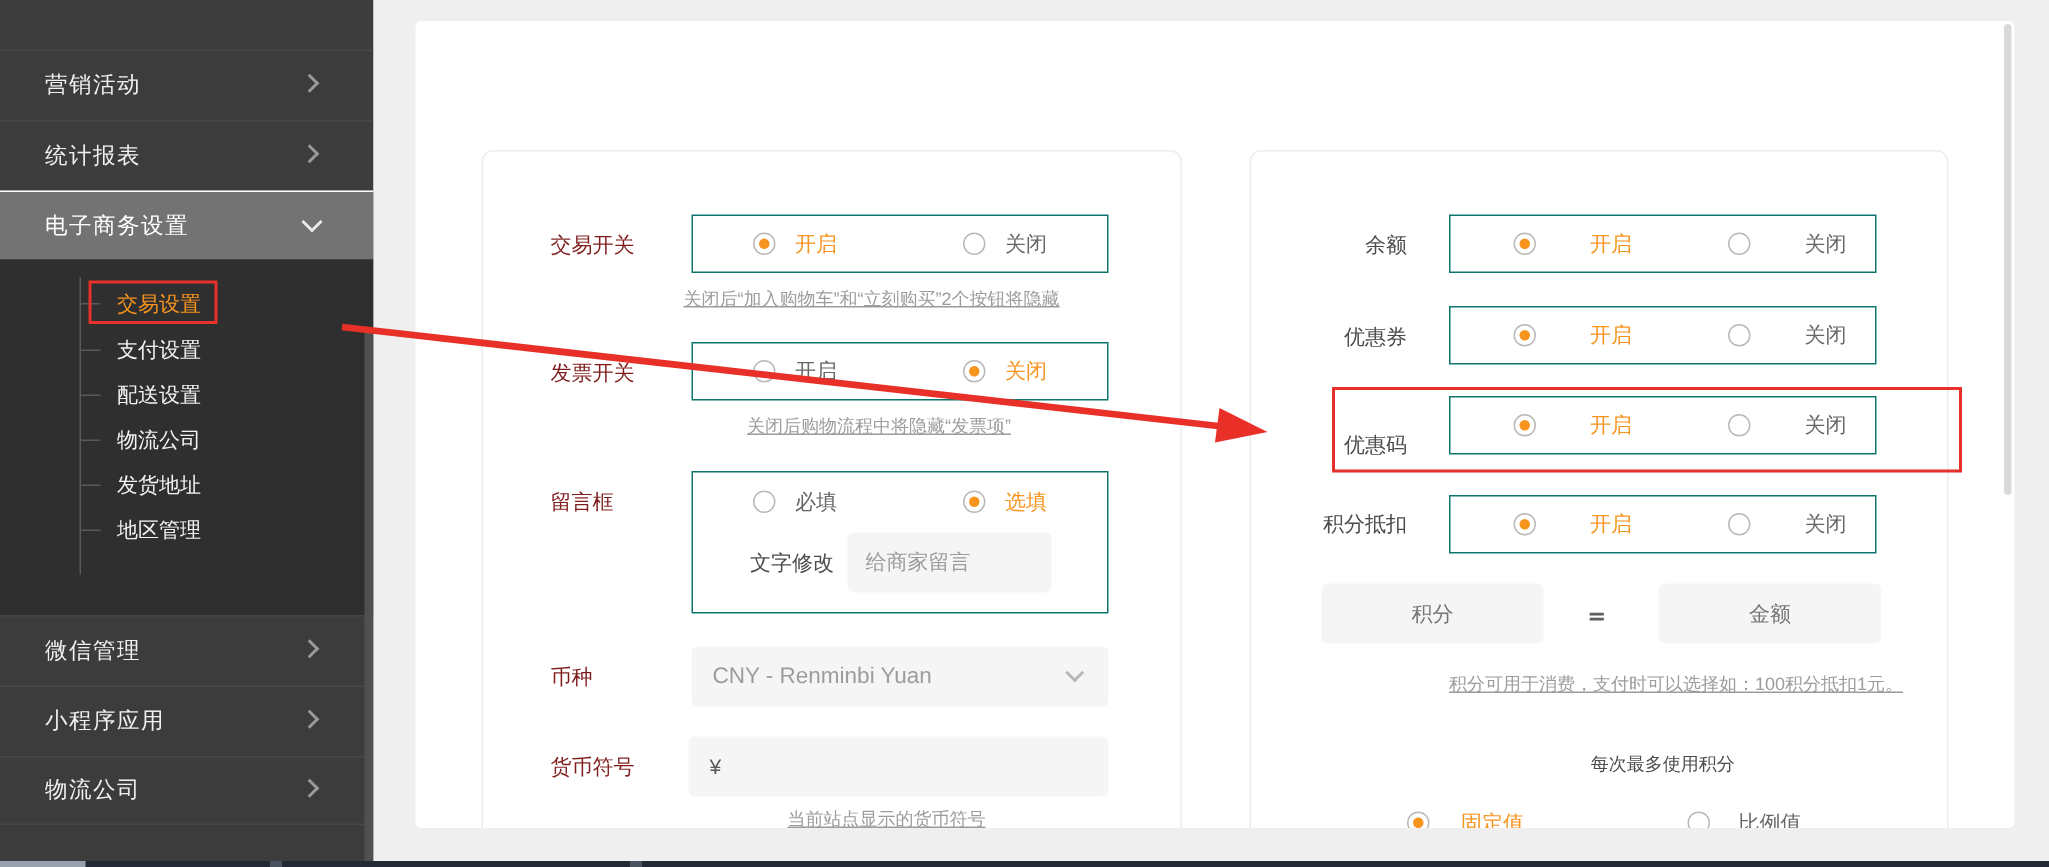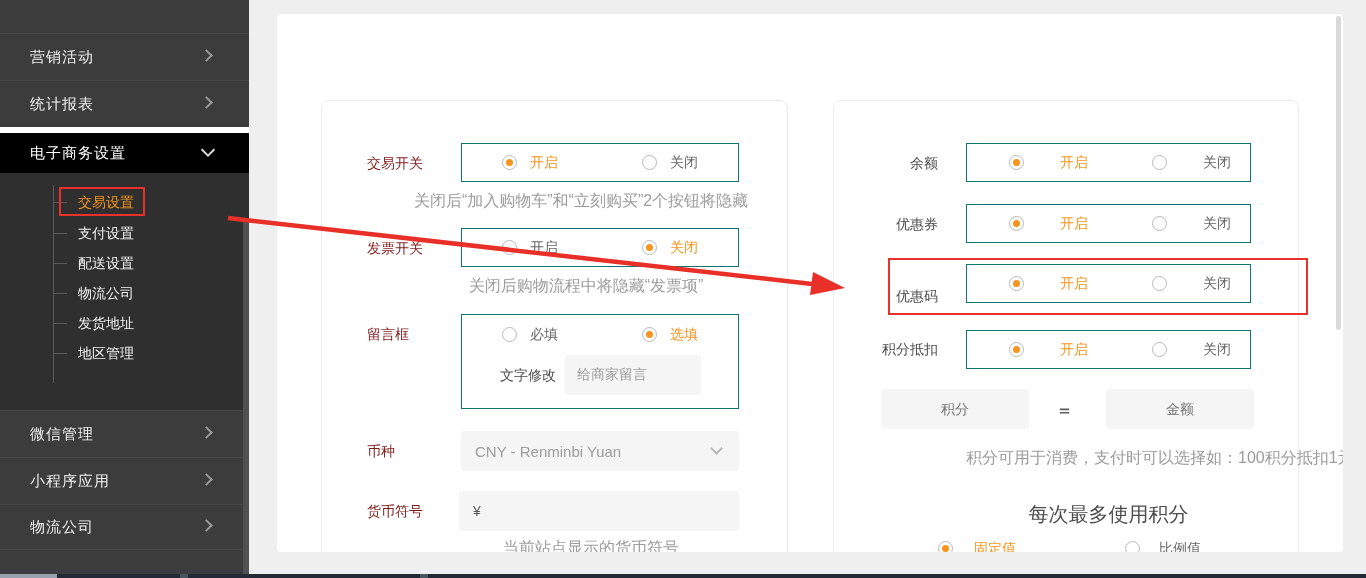--- a/index.html
+++ b/index.html
@@ -6,21 +6,21 @@
   html,body { width:1366px; height:578px; overflow:hidden;
     font-family:"Liberation Sans","DejaVu Sans",sans-serif; background:#efeff0; }
   .stage { position:relative; width:1366px; height:578px; }
 
   
   .sidebar { position:absolute; left:0; top:0; width:249px; height:574px; background:#3c3c3c; }
   .sb-item { position:absolute; left:0; width:249px; height:47px; border-top:1px solid #474747; cursor:pointer; }
   .sb-label { position:absolute; left:30px; top:50%; transform:translateY(-50%); font-size:15px; color:#f0f0f0; letter-spacing:1px; }
   .chev-right { position:absolute; right:38px; top:50%; width:9px; height:9px; margin-top:-6px;
     border-top:2px solid #9a9a9a; border-right:2px solid #9a9a9a; transform:rotate(45deg); }
-  .sb-item.active { background:#000000; border-top:6px solid #ffffff; }
+  .sb-item.active { background:#737373; border-top:1px solid #ffffff; }
   .sb-item.active .sb-label { color:#fff; }
   .chev-down { position:absolute; right:36px; top:50%; width:10px; height:10px; margin-top:-8px;
     border-right:2px solid rgba(255,255,255,.85); border-bottom:2px solid rgba(255,255,255,.85); transform:rotate(45deg); }
   .sb-sub { position:absolute; left:0; top:173px; width:249px; height:237px; background:#2f2f2f; }
   .tree-line { position:absolute; left:53px; top:12px; width:1px; height:198px; background:#5a5a5a; }
   .sb-subitem { position:absolute; left:0; width:220px; height:30px; line-height:30px; cursor:pointer; }
   .sb-subitem .tick { position:absolute; left:53px; top:15px; width:14px; height:1px; background:#5a5a5a; }
   .sb-sublabel { position:absolute; left:78px; font-size:14px; color:#f2f2f2; }
   .sb-subitem.current .sb-sublabel { color:#f7941e; }
   .sb-redbox { position:absolute; left:59px; top:14px; width:86px; height:29px; border:2px solid #e8312b; }
@@ -38,31 +38,31 @@
   .panel-scroll { position:absolute; left:1059px; top:2px; width:5px; height:314px; background:#d9d9d9; border-radius:3px; }
 
   .flabel { position:absolute; font-size:14px; color:#7f1d1d; line-height:20px; }
   .rlabel { position:absolute; left:0; width:104px; text-align:right; font-size:14px; color:#4c4c4c; line-height:20px; }
   .tbox { position:absolute; background:#fff; border:1px solid #0f766e; border-radius:0; }
   .radio { position:absolute; top:50%; margin-top:-8px; width:15px; height:15px; border:1px solid #b9b9b9;
     border-radius:50%; background:#fff; cursor:pointer; }
   .radio.sel::after { content:""; position:absolute; left:3px; top:3px; width:7px; height:7px; border-radius:50%; background:#f7941e; }
   .opt { position:absolute; top:50%; transform:translateY(-50%); font-size:14px; color:#666; cursor:pointer; }
   .opt.on { color:#f7941e; }
-  .note { position:absolute; font-size:16px; color:#9c9c9c; text-align:center; white-space:nowrap; }
+  .note { position:absolute; font-size:12px; color:#9c9c9c; text-align:center; white-space:nowrap;text-decoration:underline; }
   .gray-input { position:absolute; background:#f5f5f6; border:none; border-radius:4px; font-size:14px; color:#9c9c9c;
     font-family:"Liberation Sans","DejaVu Sans",sans-serif; outline:none; }
   .gsel { position:absolute; background:#f5f5f6; border-radius:4px; cursor:pointer; }
   .gsel .gsel-text { position:absolute; left:14px; top:50%; transform:translateY(-50%); font-size:15px; color:#9c9c9c; }
   .gsel .chev { position:absolute; right:18px; top:13px; width:9px; height:9px;
     border-right:2px solid #b8b8b8; border-bottom:2px solid #b8b8b8; transform:rotate(45deg); }
   .brow { position:absolute; left:0; right:0; height:40px; }
   .sub-label { position:absolute; font-size:14px; color:#4c4c4c; }
   .equals { position:absolute; font-size:17px; font-weight:bold; color:#5f5f5f; }
-  .center-head { position:absolute; font-size:20px; color:#4c4c4c; text-align:center; white-space:nowrap; }
+  .center-head { position:absolute; font-size:12px; color:#4c4c4c; text-align:center; white-space:nowrap; }
 
   
   .red-rowbox { position:absolute; left:54px; top:157px; width:420px; height:57px; border:2px solid #e8312b; z-index:40; pointer-events:none; }
   .arrow-overlay { position:absolute; left:0; top:0; width:1366px; height:578px; z-index:60; pointer-events:none; }
 
   
   .taskbar { position:absolute; left:0; top:574px; width:1366px; height:4px; background:#232a35; }
   .taskbar .seg1 { position:absolute; left:0; width:57px; height:4px; background:#97a1ad; }
   .taskbar .seg2 { position:absolute; left:180px; width:8px; height:4px; background:#4a5460; }
   .taskbar .seg3 { position:absolute; left:420px; width:8px; height:4px; background:#4a5460; }

